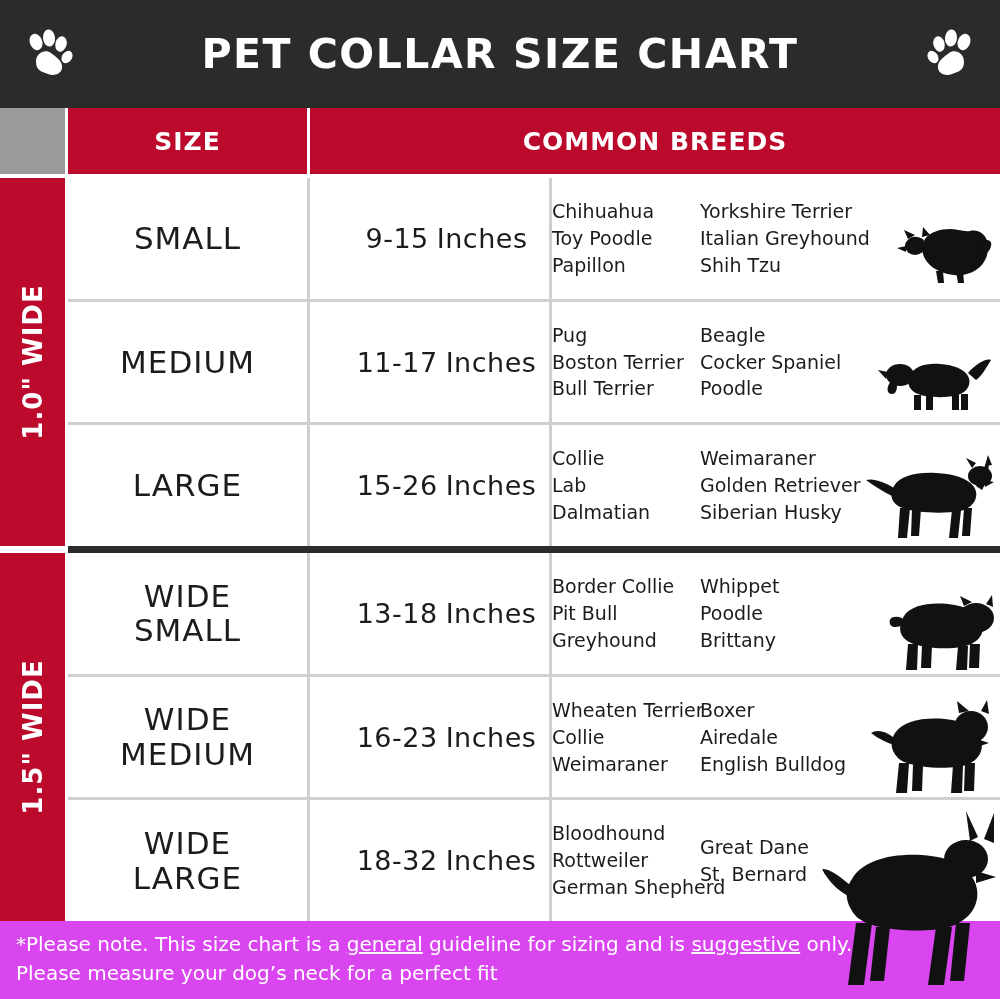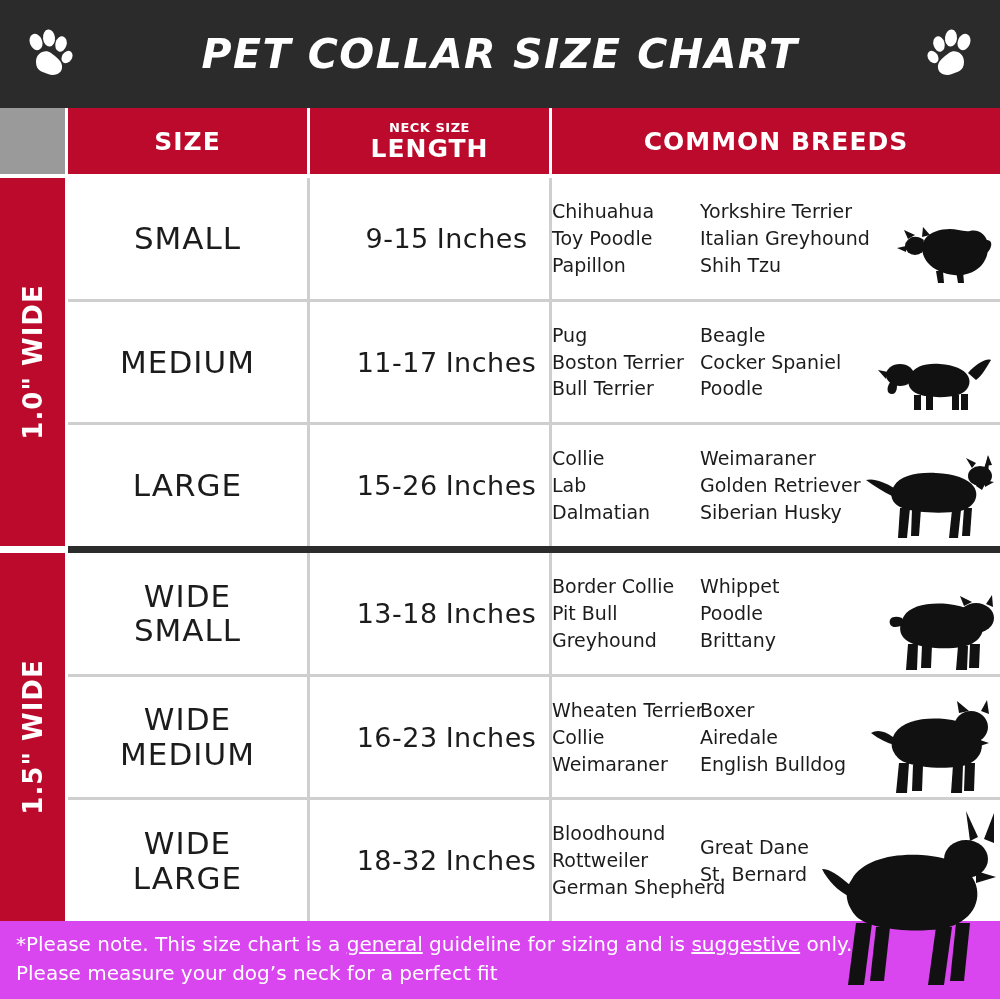--- a/index.html
+++ b/index.html
@@ -22,21 +22,20 @@
   }
 
   
   .header {
     position: relative;
     height: 108px;
     background: #2b2b2b;
     display: flex;
     align-items: center;
     justify-content: center;
-    font-style: italic;
   }
   .header-title {
     color: #ffffff;
     font-size: 41px;
     font-weight: bold;
     letter-spacing: 1.5px;
     text-align: center;
     font-family: "DejaVu Sans", sans-serif;
   }
   .paw {
@@ -241,24 +240,20 @@
         <path d="M38 34 C38 24 28 21 23 25 C18 29 11 33 12 40 C13 47 21 48 26 46 C31 44 38 43 38 34 Z" fill="#ffffff"></path>
       </svg>
     </span>
   </div>
 
   <div class="grid">
 
     <div class="col-head">
       <div class="head-blank"></div>
       <div class="head-cell head-size">SIZE</div>
-      <div class="head-cell head-length">
-        <span class="sub">NECK SIZE</span>
-        <span>LENGTH</span>
-      </div>
       <div class="head-cell head-breeds">COMMON BREEDS</div>
     </div>
 
     <div class="body-area">
 
       <div class="side-col">
         <div class="side-band b1">
           <span class="vert">1.0" WIDE</span>
         </div>
         <div class="side-band b2">

